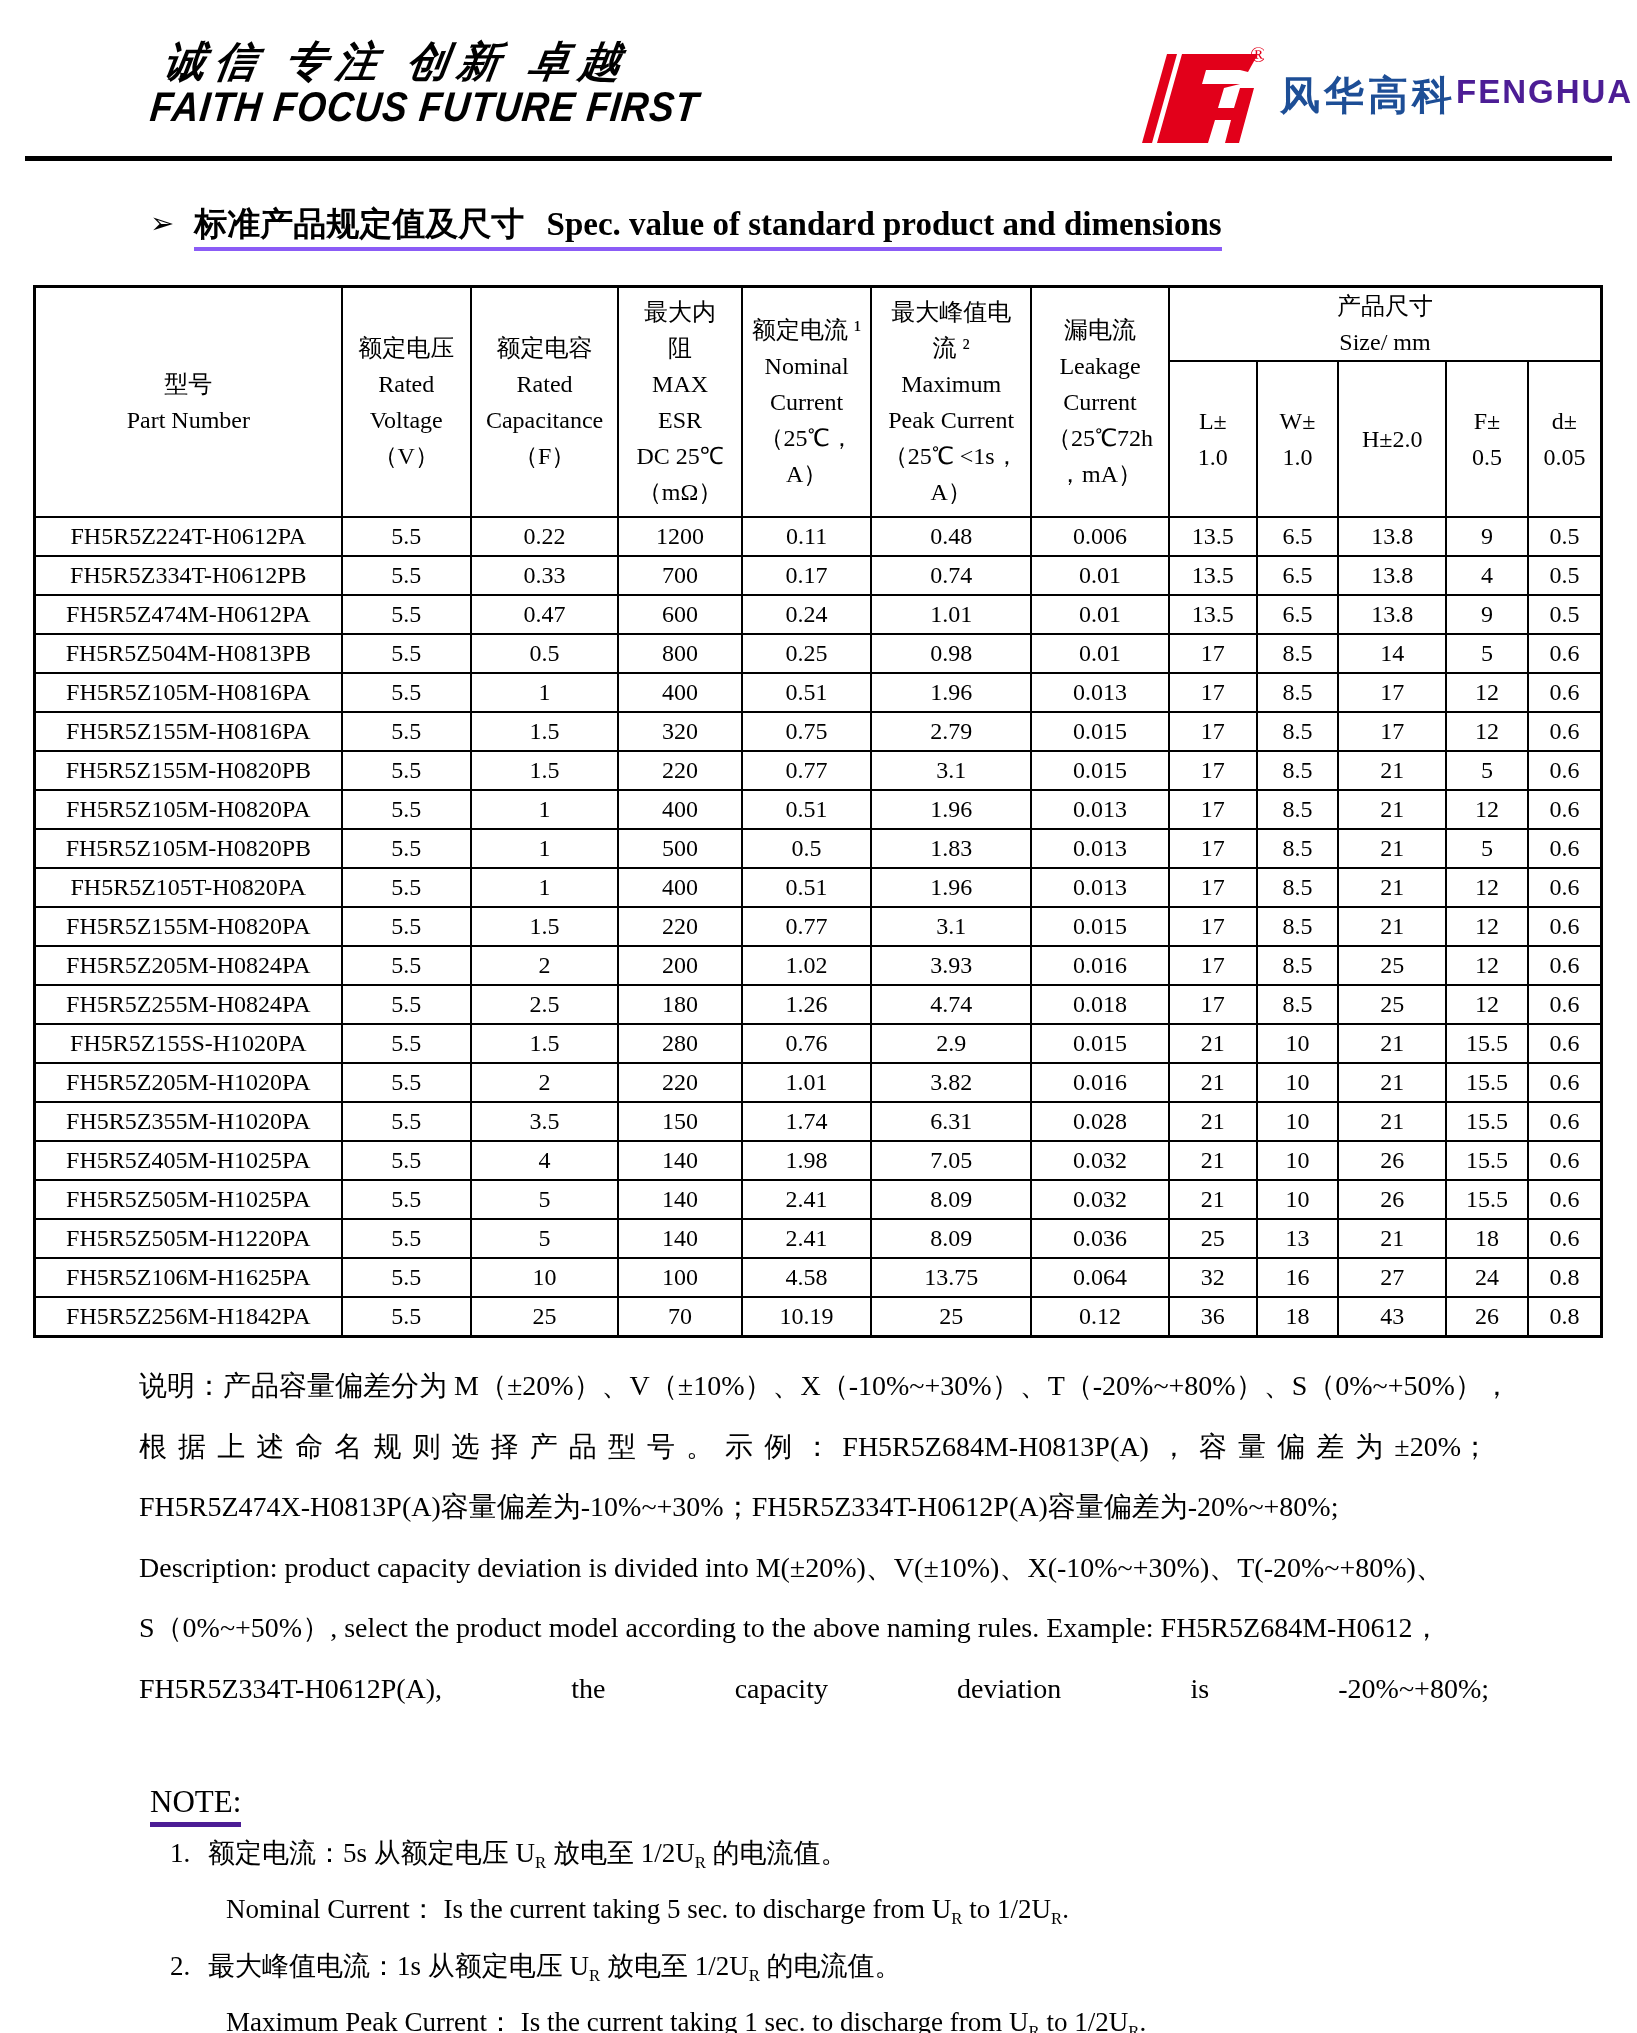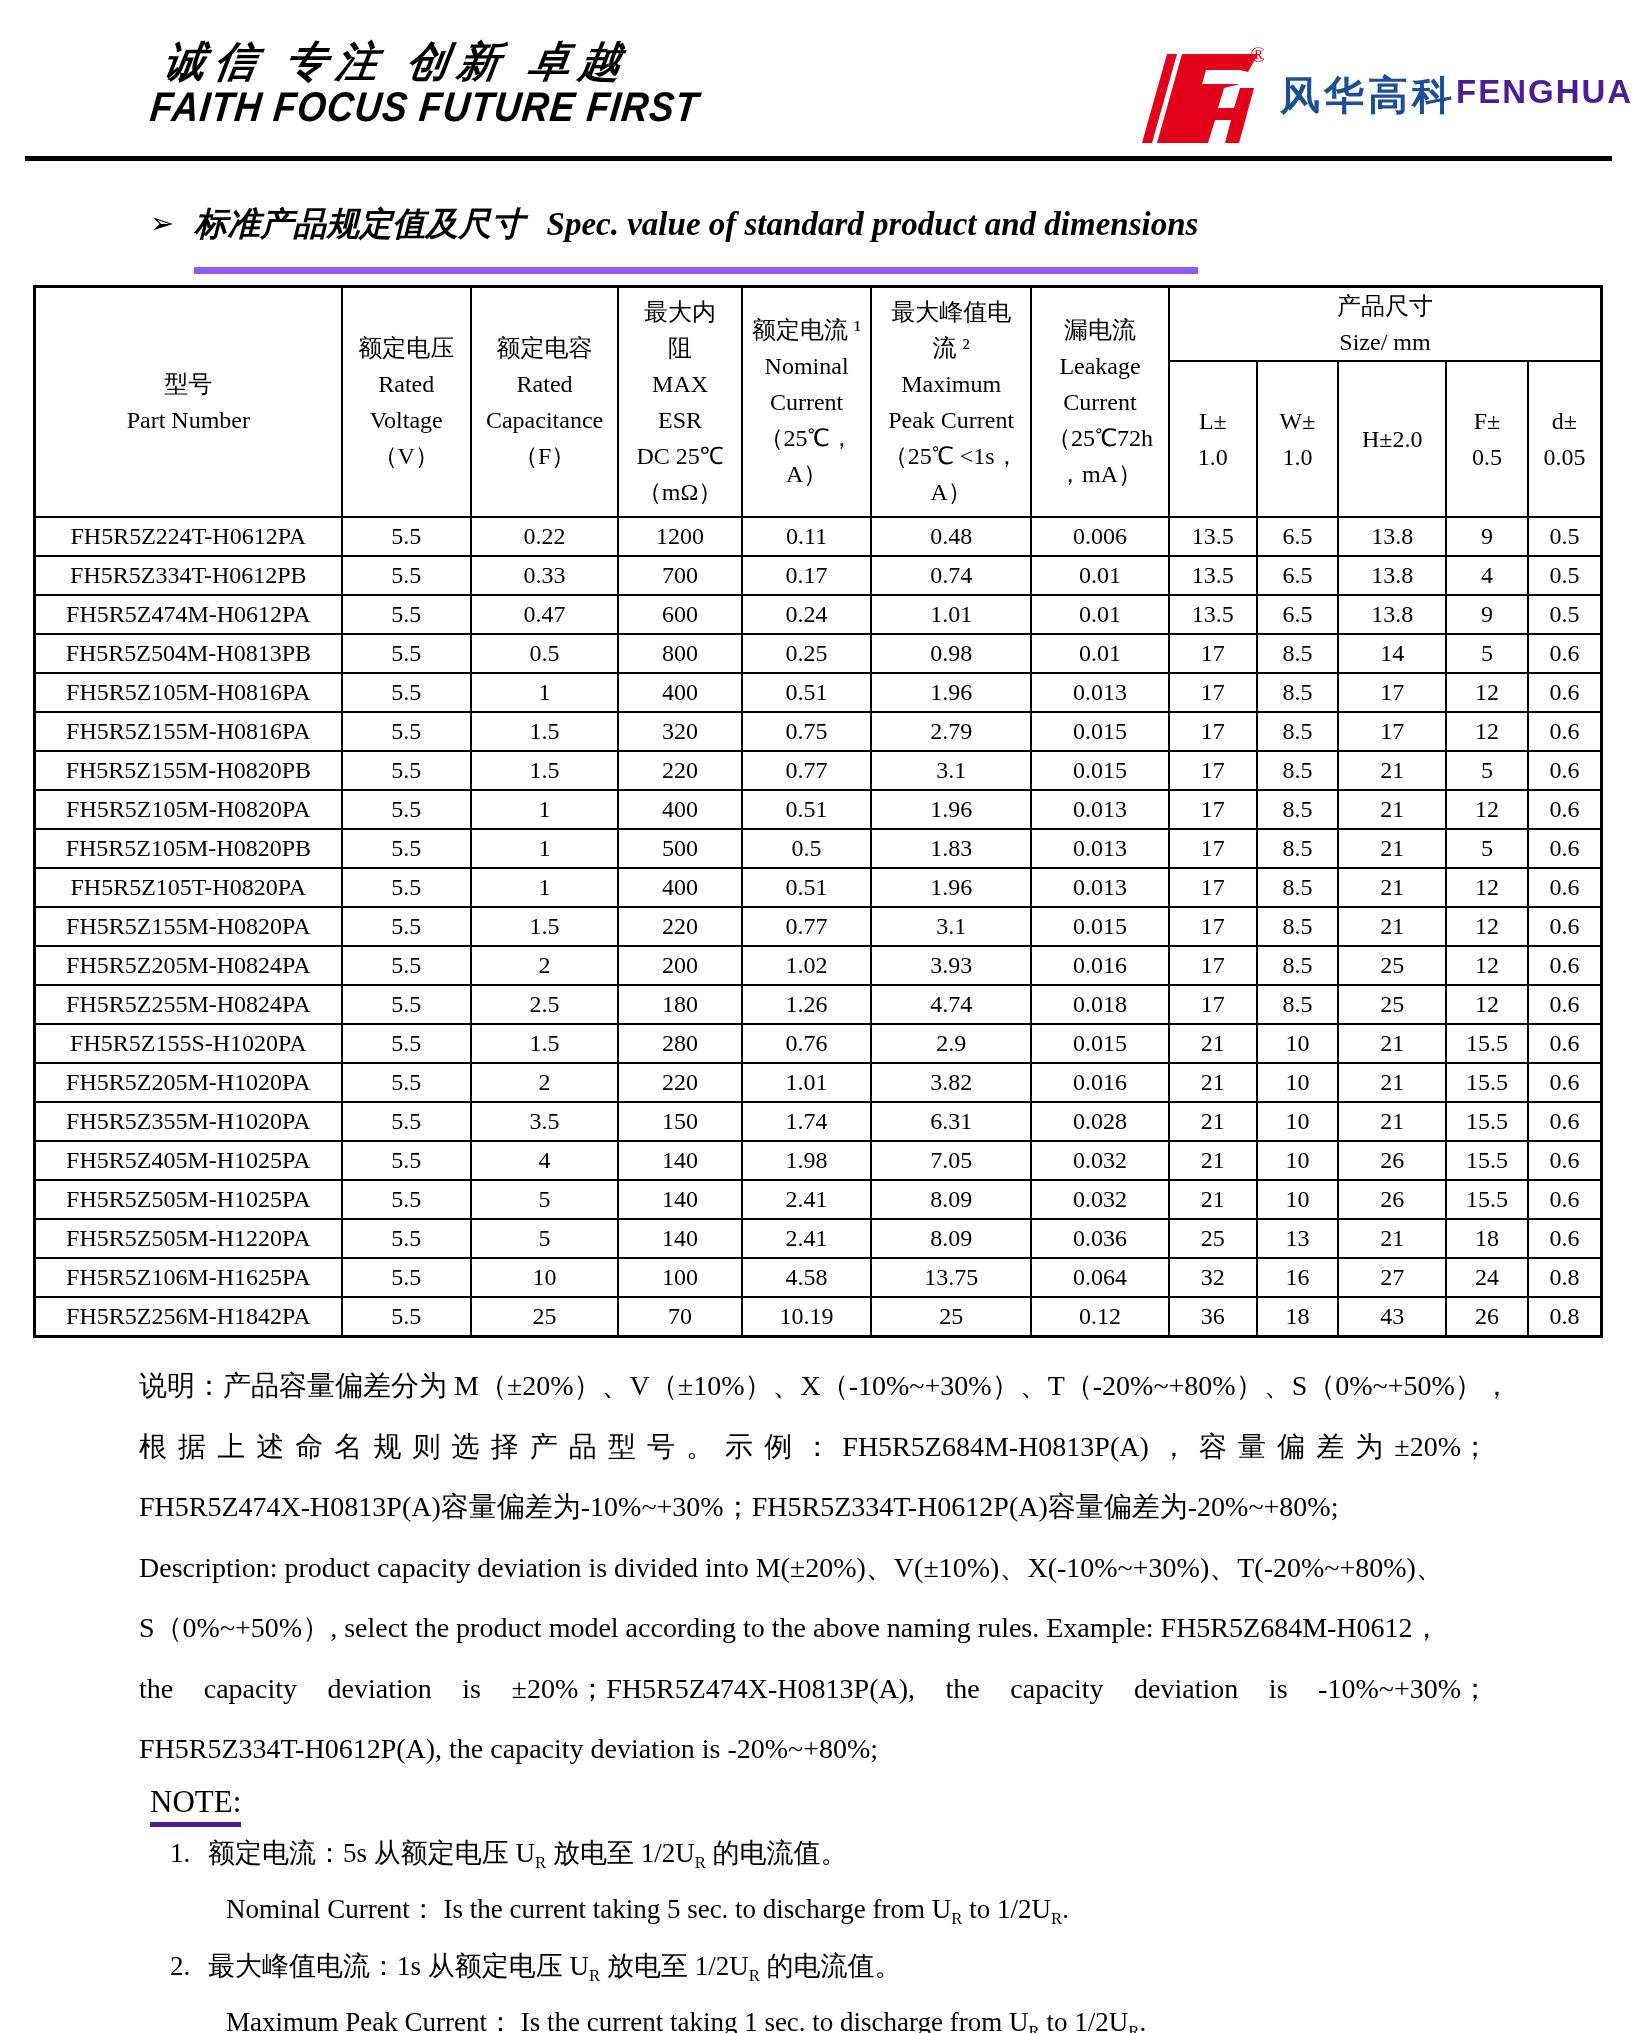--- a/index.html
+++ b/index.html
@@ -37,21 +37,21 @@
   }
   .header-rule { position:absolute; left:25px; top:156px; width:1587px; height:5px; background:#000; }
 
   
   .title-row {
     position:absolute; left:150px; top:202px;
     display:flex; align-items:baseline; gap:20px;
     font-size:33px; font-weight:bold; white-space:nowrap;
   }
   .title-bullet { font-size:29px; font-weight:normal; transform:translateY(-2px); }
-  .title-text { border-bottom:7px solid #8b5cf6; padding-bottom:20px;font-style:italic; }
+  .title-text { border-bottom:4px solid #8b5cf6; padding-bottom:0; }
   .title-text .zh { margin-right:14px; }
 
   
   .spec-table {
     position:absolute; left:33px; top:285px; width:1570px;
     border-collapse:collapse; table-layout:fixed; text-align:center;
     font-size:24px;
   }
   .spec-table th, .spec-table td {
     border:2px solid #000; font-weight:normal; padding:0 2px;
@@ -502,21 +502,20 @@
         </tr>
       </tbody>
   </table>
 
   <div class="desc">
       <div class="desc-line">说明：产品容量偏差分为 M（±20%）、V（±10%）、X（-10%~+30%）、T（-20%~+80%）、S（0%~+50%），</div>
       <div class="desc-line">根据上述命名规则选择产品型号。示例：FH5R5Z684M-H0813P(A)，容量偏差为±20%；</div>
       <div class="desc-line">FH5R5Z474X-H0813P(A)容量偏差为-10%~+30%；FH5R5Z334T-H0612P(A)容量偏差为-20%~+80%;</div>
       <div class="desc-line">Description: product capacity deviation is divided into M(±20%)、V(±10%)、X(-10%~+30%)、T(-20%~+80%)、</div>
       <div class="desc-line">S（0%~+50%）, select the product model according to the above naming rules. Example: FH5R5Z684M-H0612，</div>
-      <div class="desc-line">the capacity deviation is ±20%；FH5R5Z474X-H0813P(A), the capacity deviation is -10%~+30%；</div>
       <div class="desc-line">FH5R5Z334T-H0612P(A), the capacity deviation is -20%~+80%;</div>
     </div>
 
   <div class="note-heading">NOTE:</div>
   <div class="notes">
     <div class="note-line note-zh">
       <span class="note-num">1.</span><span>额定电流：5s 从额定电压 U<sub>R</sub> 放电至 1/2U<sub>R</sub> 的电流值。</span>
     </div>
     <div class="note-line note-en">Nominal Current： Is the current taking 5 sec. to discharge from U<sub>R</sub> to 1/2U<sub>R</sub>.</div>
     <div class="note-line note-zh">

